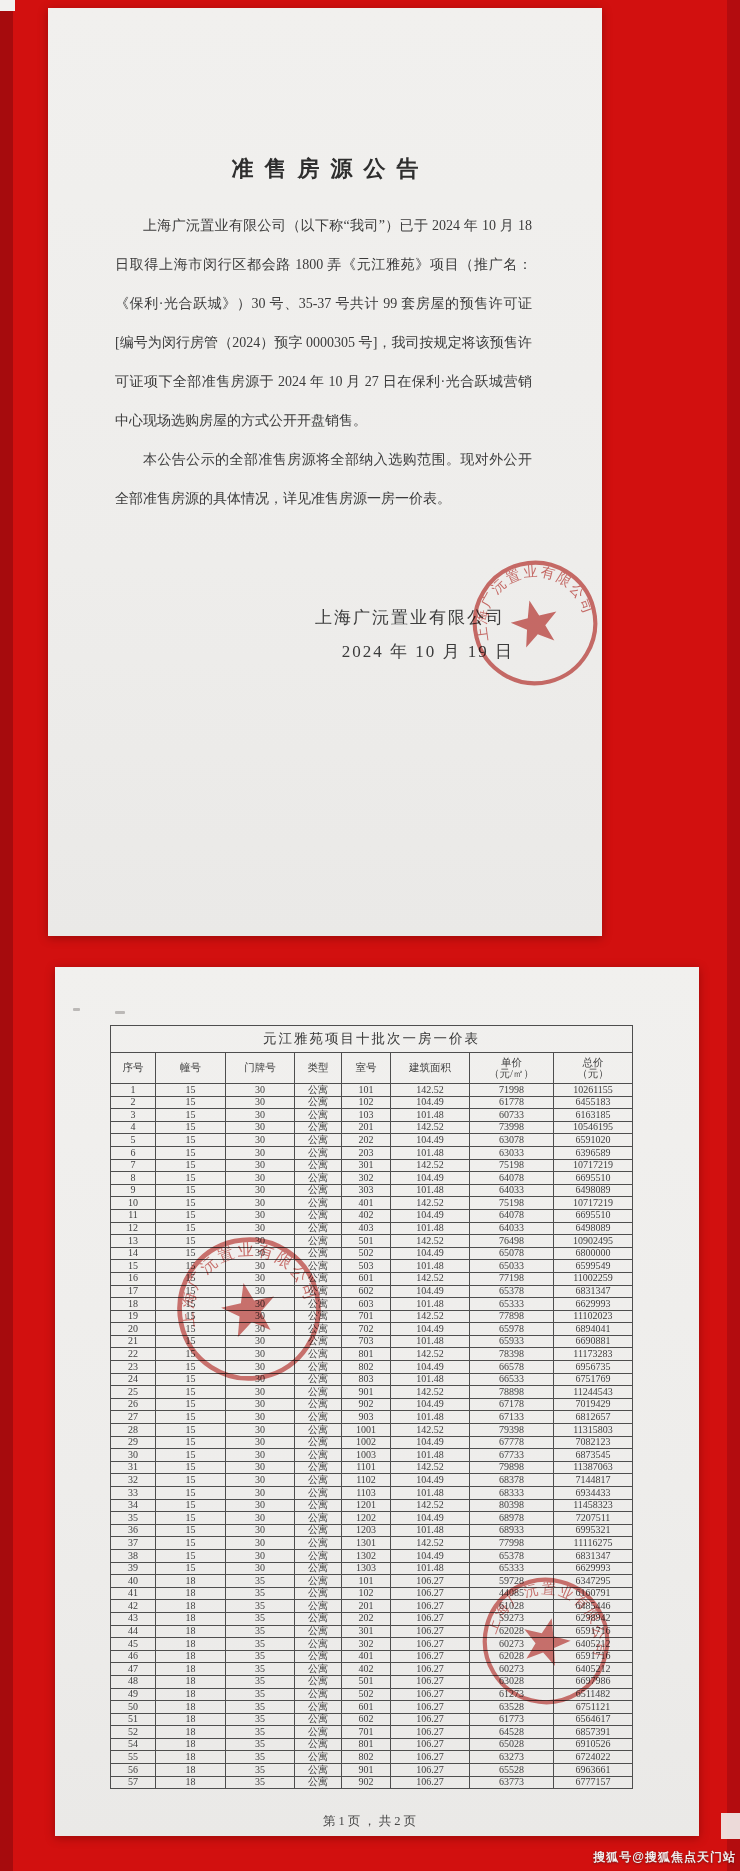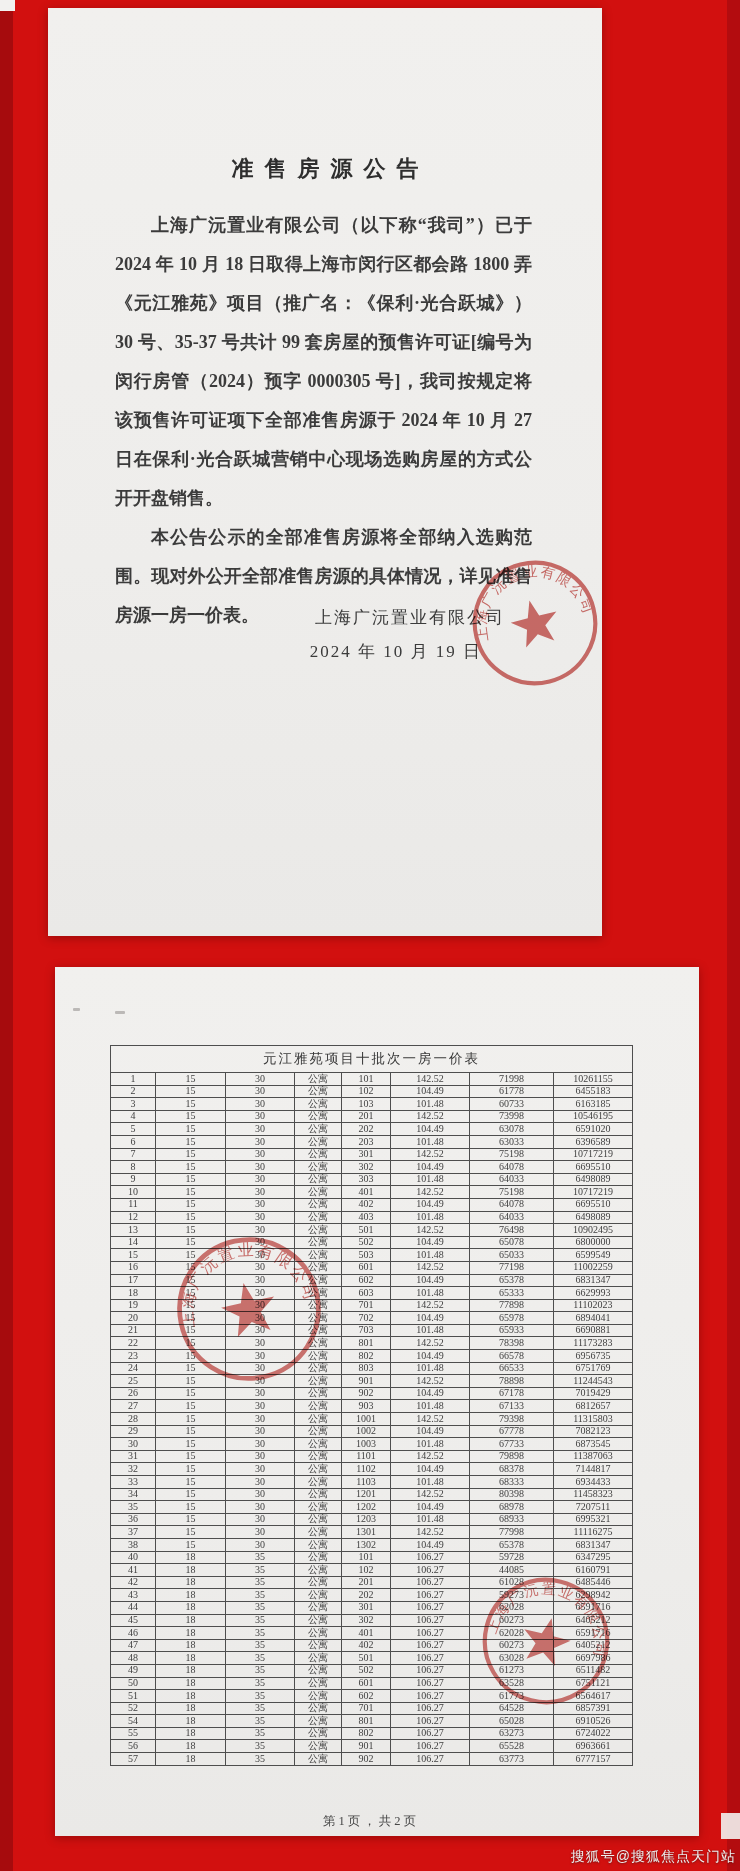--- a/index.html
+++ b/index.html
@@ -12,51 +12,51 @@
   .notch-br{right:0;top:1813px;width:19px;height:26px;opacity:.9;}
 
   .page{position:absolute;background:linear-gradient(#f1f0ee 0%,#eeedeb 60%,#eae9e7 100%);
         box-shadow:0 2px 9px rgba(70,0,0,.4);}
   .page1{left:48px;top:8px;width:554px;height:928px;}
   .page2{left:55px;top:967px;width:644px;height:869px;}
 
   .doc-title{position:absolute;top:146px;left:0;width:100%;text-align:center;
              font-size:22px;letter-spacing:11px;color:#2e2e2e;font-weight:bold;text-indent:11px;}
   .body-text{position:absolute;top:198px;left:67px;right:70px;
-             font-size:18px;line-height:39px;color:#3b3b3b;text-align:justify;font-weight:bold;}
+             font-size:14px;line-height:39px;color:#3b3b3b;text-align:justify;}
   .body-text p{margin:0;text-indent:2em;}
   .sig{position:absolute;font-size:17px;color:#3b3b3b;letter-spacing:2px;}
   .sig-company{top:598px;right:97px;}
-  .sig-date{top:632px;right:120px;text-align:center;}
+  .sig-date{top:632px;right:88px;text-align:center;}
 
   .seal{position:absolute;mix-blend-mode:multiply;pointer-events:none;}
   .seal svg{display:block;width:100%;height:100%;}
   .seal-1{left:421px;top:549px;width:132px;height:132px;opacity:.82;transform:rotate(-14deg);}
   .seal-2{left:118px;top:266px;width:152px;height:152px;opacity:.78;transform:rotate(-12deg);}
   .seal-3{left:424px;top:607px;width:134px;height:134px;opacity:.78;transform:rotate(14deg);}
   .seal-ring{fill:none;stroke:#c9524e;stroke-width:5;}
   .seal-star{fill:#c9524e;}
   .seal-text{font-size:17px;letter-spacing:2.5px;fill:#c9524e;
              font-family:"Liberation Serif","DejaVu Serif",serif;}
 
   .speck{position:absolute;background:#8f8d8a;opacity:.55;border-radius:1px;}
   .speck-a{left:18px;top:41px;width:7px;height:3px;}
   .speck-b{left:60px;top:44px;width:10px;height:3px;}
 
   table.price-table{position:absolute;left:55px;top:58px;width:522px;
-        border-collapse:collapse;table-layout:fixed;color:#414141;margin-top:20px;}
+        border-collapse:collapse;table-layout:fixed;color:#414141;}
   .price-table th,.price-table td{border:1px solid #4e4e4e;padding:0;text-align:center;
         font-weight:normal;overflow:hidden;white-space:nowrap;}
   .price-table .title-row th{height:26px;font-size:13.5px;letter-spacing:2px;color:#383838;}
   .price-table .head-row th{height:30px;font-size:10.5px;line-height:11.5px;white-space:pre-line;}
   .price-table tbody td{height:11.6px;font-size:10px;line-height:10.5px;}
   .page-footer{position:absolute;left:55px;top:846px;width:522px;text-align:center;
         font-size:12.5px;letter-spacing:3px;color:#474747;}
 
-  .watermark{position:absolute;right:4px;bottom:5px;font-size:14px;font-weight:normal;
+  .watermark{position:absolute;right:4px;bottom:5px;font-size:12px;font-weight:bold;
         letter-spacing:1px;color:#f3eded;font-family:"Liberation Sans","DejaVu Sans",sans-serif;
         text-shadow:0 1px 2px rgba(110,25,25,.85),0 0 1px rgba(90,20,20,.6);}
 </style>
 </head>
 <body>
 
 <div class="canvas">
   <div class="edge left"></div>
   <div class="edge right"></div>
   <div class="notch notch-tl"></div>
@@ -95,20 +95,32 @@
           <col style="width:47px">
         <col style="width:49px">
           <col style="width:79px">
           <col style="width:84px">
           <col style="width:79px">
       </colgroup>
       <thead>
         <tr class="title-row">
           <th colspan="8">元江雅苑项目十批次一房一价表</th>
         </tr>
+        <tr class="head-row">
+          <th>序号</th>
+          <th>幢号</th>
+          <th>门牌号</th>
+          <th>类型</th>
+          <th>室号</th>
+          <th>建筑面积</th>
+          <th>单价
+（元/㎡）</th>
+          <th>总价
+（元）</th>
+        </tr>
       </thead>
       <tbody>
           <tr>
             <td>1</td>
             <td>15</td>
             <td>30</td>
             <td>公寓</td>
             <td>101</td>
             <td>142.52</td>
             <td>71998</td>
@@ -476,20 +488,30 @@
           </tr>
           <tr>
             <td>38</td>
             <td>15</td>
             <td>30</td>
             <td>公寓</td>
             <td>1302</td>
             <td>104.49</td>
             <td>65378</td>
             <td>6831347</td>
+          </tr>
+          <tr>
+            <td>39</td>
+            <td>15</td>
+            <td>30</td>
+            <td>公寓</td>
+            <td>1303</td>
+            <td>101.48</td>
+            <td>65333</td>
+            <td>6629993</td>
           </tr>
           <tr>
             <td>40</td>
             <td>18</td>
             <td>35</td>
             <td>公寓</td>
             <td>101</td>
             <td>106.27</td>
             <td>59728</td>
             <td>6347295</td>

